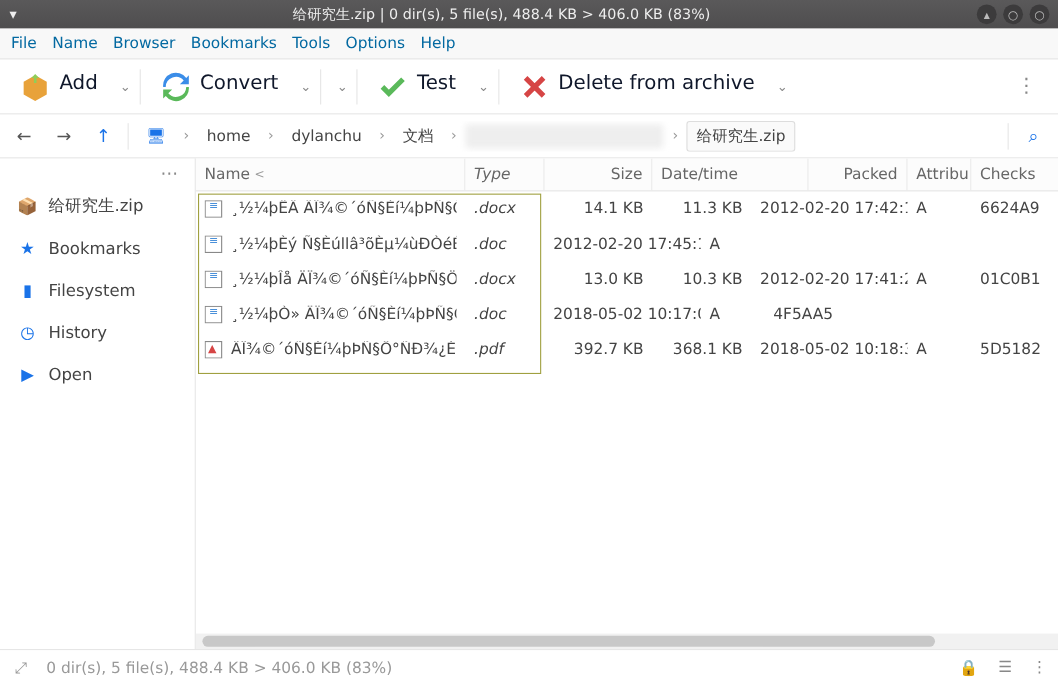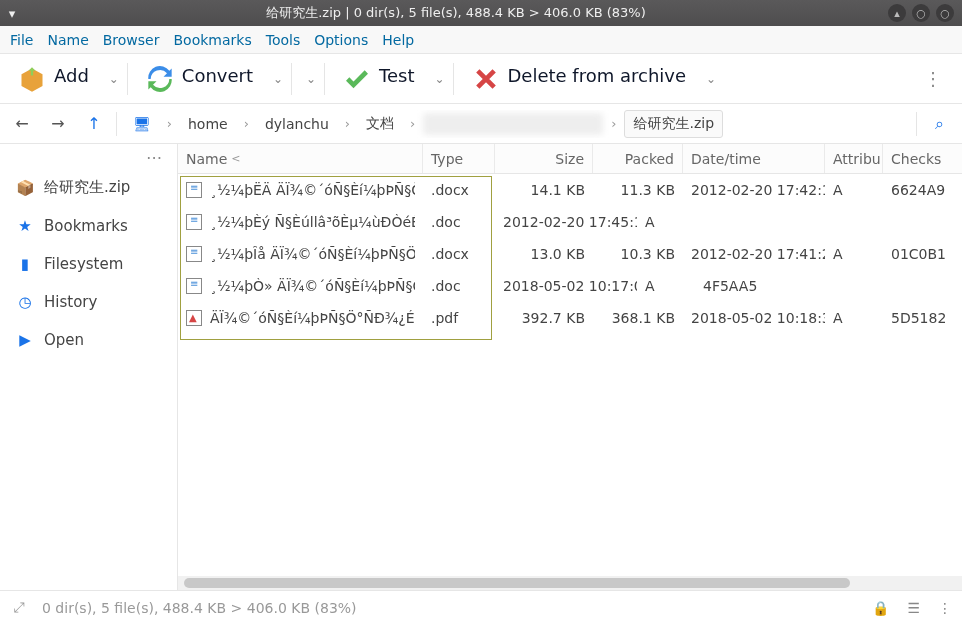--- a/index.html
+++ b/index.html
@@ -43,21 +43,21 @@
 .sidebar { width: 178px; border-right:1px solid #e6e6e6; display:flex; flex-direction:column; padding-top:4px;}
 .side-dots { text-align:right; padding:0 14px; color:#888; font-size:16px; letter-spacing:1px; height:20px;}
 .side-item { display:flex; align-items:center; gap:10px; padding:10px 16px; color:#444; font-size:15px;}
 .side-item .si { width:18px; text-align:center; }
 
 
 .files { flex:1; display:flex; flex-direction:column; overflow:hidden;}
 .fhead { display:flex; height:30px; align-items:center; border-bottom:1px solid #e6e6e6; background:#fcfcfc; color:#666;}
 .fcol { padding:0 8px; border-right:1px solid #eaeaea; height:100%; display:flex; align-items:center; overflow:hidden; white-space:nowrap;}
 .c-name { width:245px; }
-.c-type { width:72px; }
+.c-type { width:72px;font-style:italic; }
 .c-size { width:98px; justify-content:flex-end;}
 .c-pack { width:90px; justify-content:flex-end;}
 .c-date { width:142px; }
 .c-attr { width:58px; }
 .c-chk  { flex:1; border-right:none;}
 .sort { font-size:11px; color:#999; margin-left:4px;}
 
 .flist { position:relative; flex:1;}
 .highlight-box { position:absolute; left:2px; top:2px; width:312px; height:164px; border:1px solid #a0a040; pointer-events:none;}
 .frow { display:flex; height:32px; align-items:center; }
@@ -197,22 +197,22 @@
   </div>
 
   <div class="files">
     <div class="fhead">
       <div class="fcol c-name">
           <span>Name</span>
           <span class="sort">&lt;</span>
         </div>
       <div class="fcol c-type">Type</div>
       <div class="fcol c-size">Size</div>
+      <div class="fcol c-date">Date/time</div>
       <div class="fcol c-pack">Packed</div>
-      <div class="fcol c-date">Date/time</div>
       <div class="fcol c-attr">Attribu</div>
       <div class="fcol c-chk">Checks</div>
     </div>
     <div class="flist">
       <div class="highlight-box"></div>
       <div id="file-rows">
           <div class="frow">
             <div class="fcol c-name">
               <div class="fname">
                 <div class="fico docx-ico"></div>

